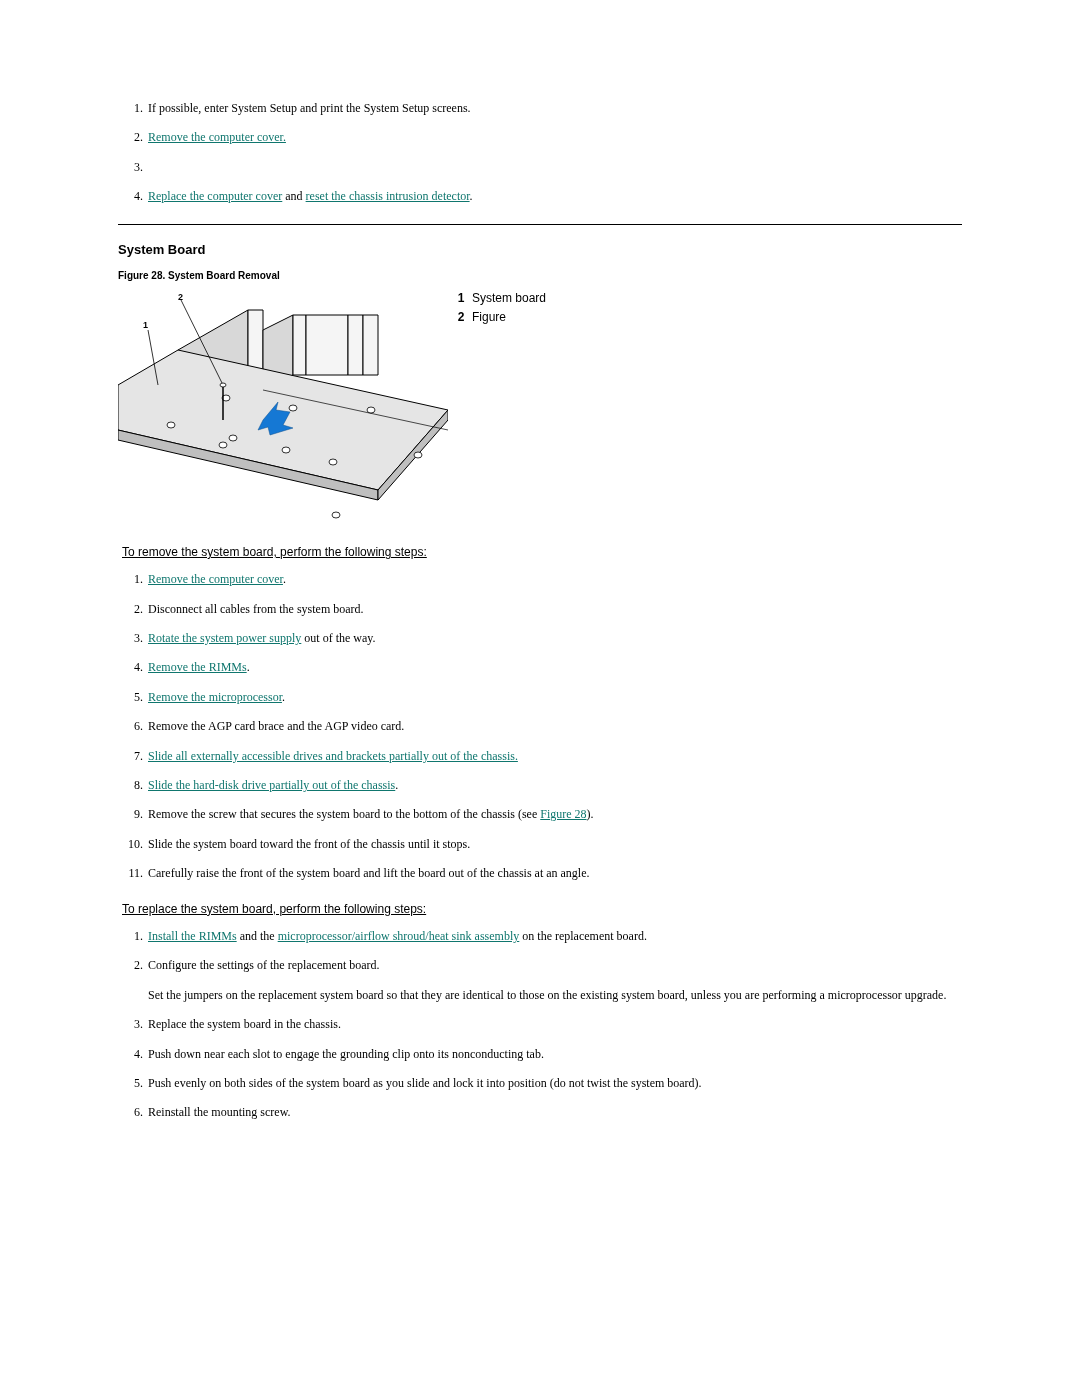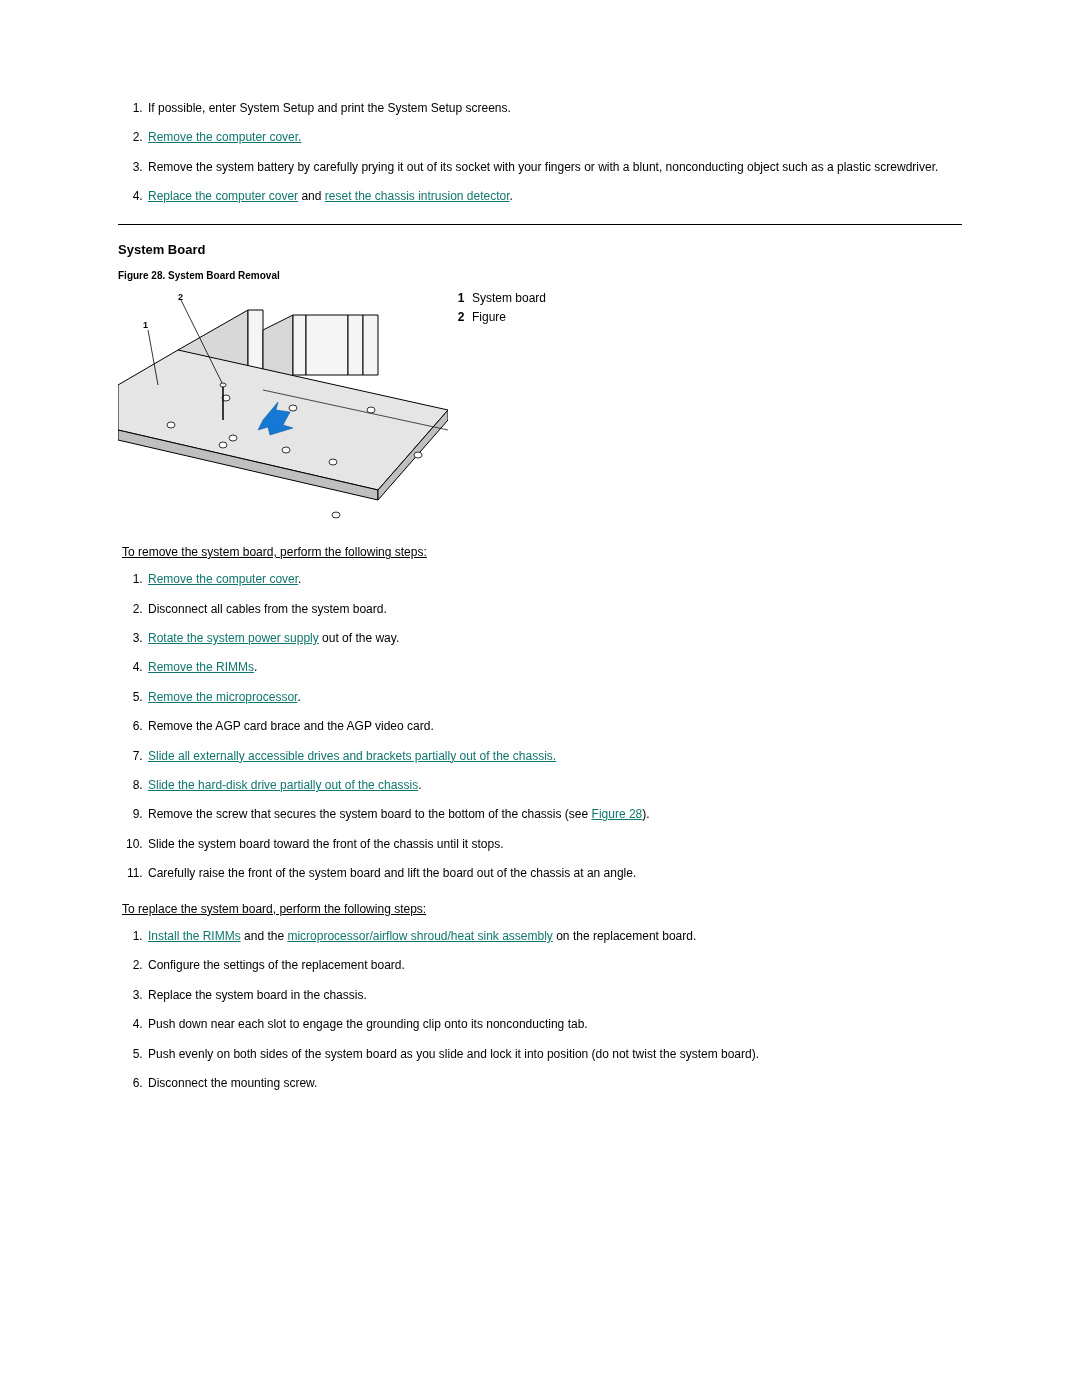--- a/index.html
+++ b/index.html
@@ -5,42 +5,41 @@
   body {
     font-family: Arial, Helvetica, sans-serif;
     font-size: 12px;
     color: #000;
     margin: 0;
     padding: 100px 118px 60px 118px;
     background: #fff;
     line-height: 1.45;
   }
   ol.main { margin: 0 0 18px 0; padding-left: 28px; }
-  ol.main > li { margin-bottom: 12px; padding-left: 2px; }
+  ol.main > li { margin-bottom: 12px; padding-left: 2px; font-family: Liberation Serif, serif; }
   ol.main > li > p { margin: 12px 0 0 0; }
   a.link { color: #0f766e; text-decoration: underline; }
   hr.sep { border: none; border-top: 1px solid #000; margin: 18px 0 16px 0; }
   h3.section { font-size: 13px; font-weight: bold; margin: 0 0 10px 0; }
   .fig-caption { font-size: 10px; font-weight: bold; margin: 0 0 6px 0; }
   .fig-row { display: flex; align-items: flex-start; }
   .fig-svg { width: 330px; height: 240px; }
   .legend { margin-left: 6px; }
   .legend-row { display: flex; align-items: flex-start; margin-bottom: 2px; }
   .legend-num { font-weight: bold; width: 14px; text-align: center; }
   .legend-label { margin-left: 4px; }
   p.body { margin: 14px 0 10px 4px; text-decoration: underline; }
 </style>
 </head>
 <body>
 
 <ol class="main">
   <li><span>If possible, enter System Setup and print the System Setup screens.</span></li>
   <li><a href="#" class="link">Remove the computer cover.</a></li>
   <li>
-    <span>Remove the system battery by carefully prying it out of its socket with your fingers or with a blunt, nonconducting object such as a plastic screwdriver.</span>
   </li>
   <li>
     <a href="#" class="link">Replace the computer cover</a><span> and </span><a href="#" class="link">reset the chassis intrusion detector</a><span>.</span>
   </li>
 </ol>
 
 <hr class="sep">
 
 <h3 class="section">System Board</h3>
 <p class="fig-caption">Figure 28. System Board Removal</p>
@@ -114,18 +113,19 @@
   <li><span>Slide the system board toward the front of the chassis until it stops.</span></li>
   <li><span>Carefully raise the front of the system board and lift the board out of the chassis at an angle.</span></li>
 </ol>
 
 <p class="body">To replace the system board, perform the following steps:</p>
 
 <ol class="main">
   <li><a href="#" class="link">Install the RIMMs</a><span> and the </span><a href="#" class="link">microprocessor/airflow shroud/heat sink assembly</a><span> on the replacement board.</span></li>
   <li>
     <span>Configure the settings of the replacement board.</span>
+    <p>Set the jumpers on the replacement system board so that they are identical to those on the existing system board, unless you are performing a microprocessor upgrade.</p>
   </li>
   <li><span>Replace the system board in the chassis.</span></li>
   <li><span>Push down near each slot to engage the grounding clip onto its nonconducting tab.</span></li>
   <li><span>Push evenly on both sides of the system board as you slide and lock it into position (do not twist the system board).</span></li>
-  <li><span>Disconnect the mounting screw.</span></li>
+  <li><span>Reinstall the mounting screw.</span></li>
 </ol>
 
 </body></html>

